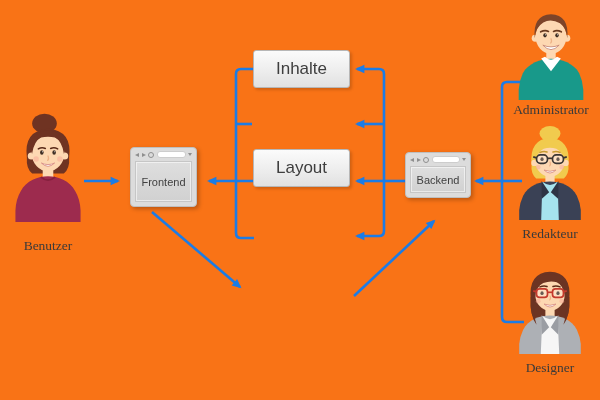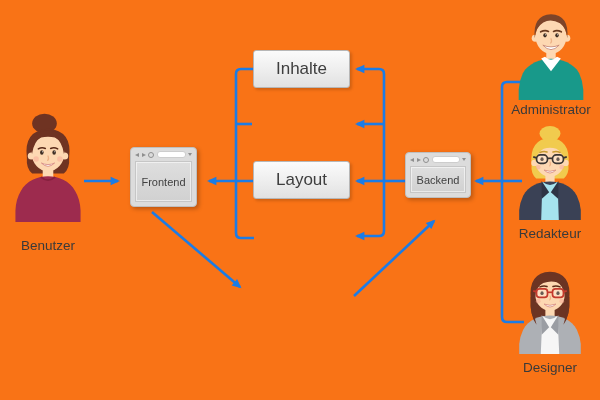--- a/index.html
+++ b/index.html
@@ -30,21 +30,21 @@
   .b-tri-d{width:0;height:0;border-left:2.5px solid transparent;border-right:2.5px solid transparent;border-top:3.5px solid #8f8f8f;}
   .browser-body{
     position:absolute;top:13px;left:4px;right:4px;bottom:4px;
     background:linear-gradient(#dedede,#d1d1d1);border:1px solid #c6c6c6;
     box-shadow:inset 0 0 0 1px rgba(255,255,255,.55);
     display:flex;align-items:center;justify-content:center;
     font-size:11px;color:#3f3f3f;
   }
   
   .actor{position:absolute;z-index:3;display:flex;flex-direction:column;align-items:center;}
-  .actor-label{font-size:13.5px;color:#3a3a3a;text-align:center;white-space:nowrap;}
+  .actor-label{font-size:13.5px;color:#3a3a3a;text-align:center;white-space:nowrap;font-family:Liberation Serif, serif;}
 </style>
 </head>
 <body>
 
 <div class="stage">
 
   <svg class="connectors" width="600" height="400" viewBox="0 0 600 400">
     <defs>
       <marker id="arr" viewBox="0 0 10 10" refX="7.6" refY="5" markerWidth="5.2" markerHeight="4" orient="auto">
         <path d="M0.5,1 L9.5,5 L0.5,9 Z" fill="#1b7ce6"></path>
@@ -71,21 +71,21 @@
 
       <path d="M522,82 H507 Q502,82 502,87 V317 Q502,322 507,322 H524"></path>
       <path d="M502,181 H522"></path>
       <path d="M502,181 H476" marker-end="url(#arr)"></path>
     </g>
   </svg>
 
   <div class="module" style="top:50px">
       <span>Inhalte</span>
     </div>
-  <div class="module" style="top:161px">
+  <div class="module" style="top:149px">
       <span>Layout</span>
     </div>
 
   <div class="browser" style="left:130px;top:147px;width:67px;height:60px">
     <div class="browser-bar">
       <span class="b-tri-l"></span>
       <span class="b-tri-r"></span>
       <span class="b-circ"></span>
       <span class="b-addr"></span>
       <span class="b-tri-d"></span>

